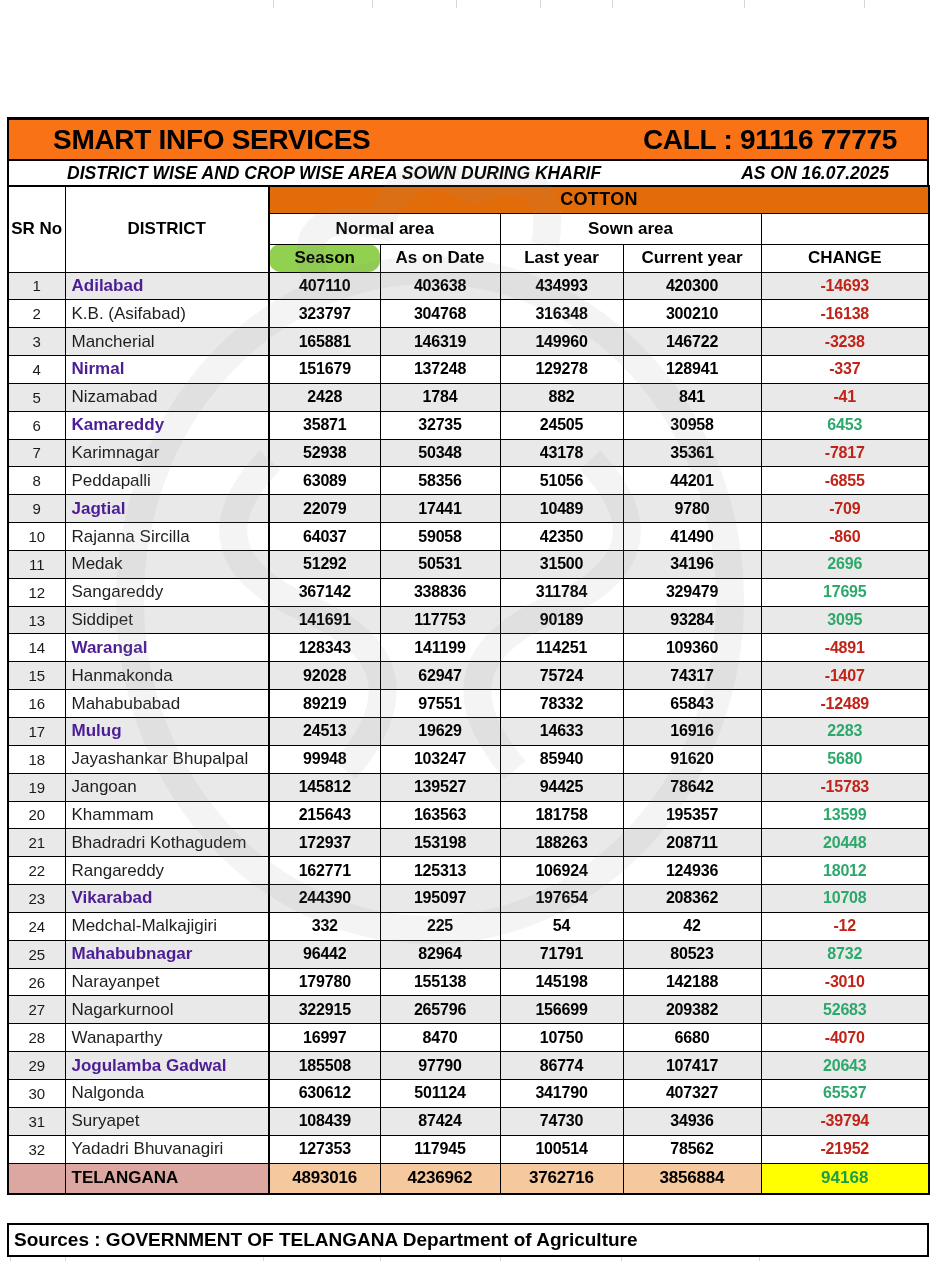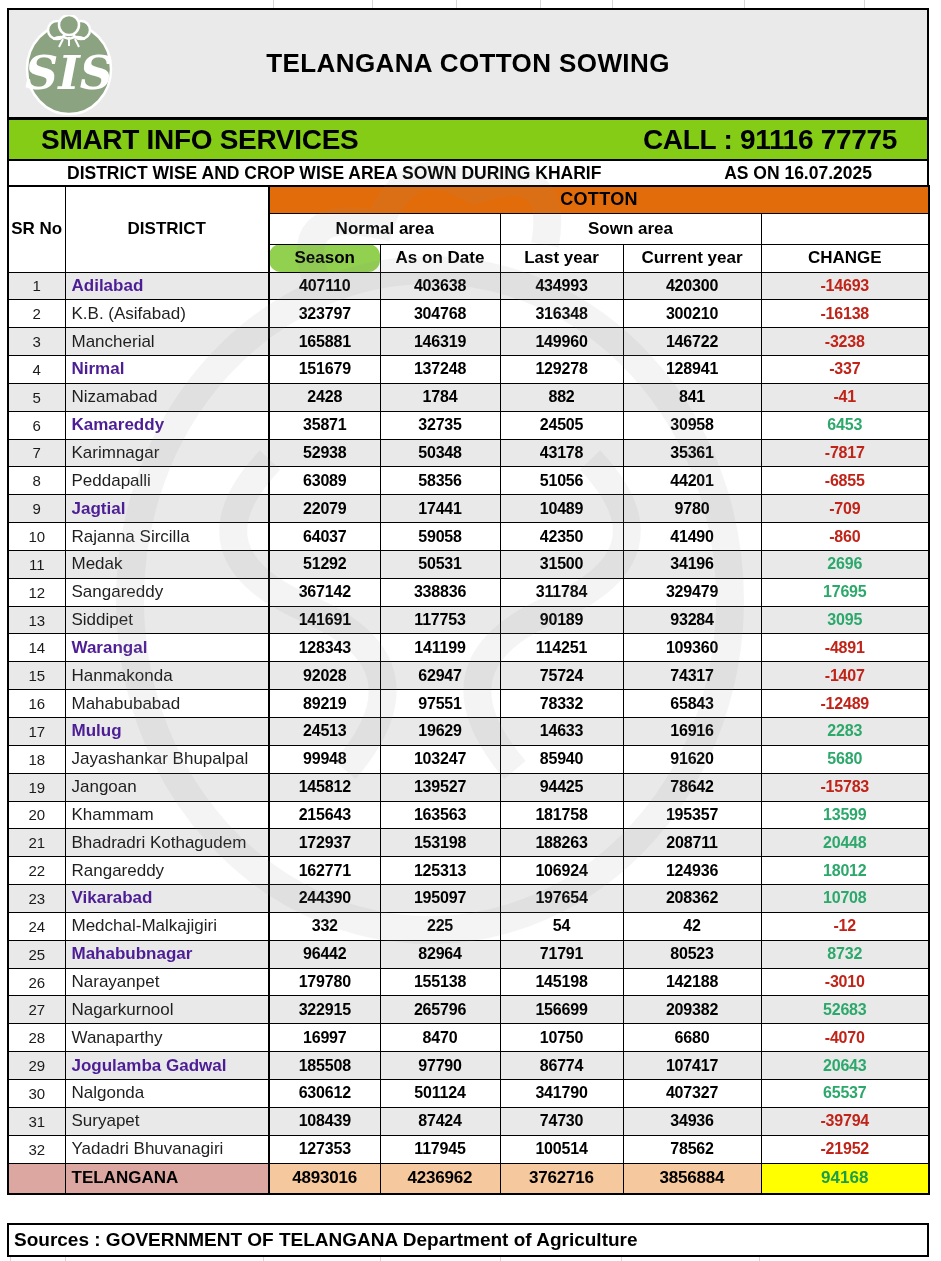--- a/index.html
+++ b/index.html
@@ -19,29 +19,29 @@
   }
   .banner-title {
     position:absolute; left:0; right:0; top:0; bottom:0;
     display:flex; align-items:center; justify-content:center;
     font-size:26px; font-weight:700; letter-spacing:.4px;
   }
   .logo { position:absolute; left:14px; top:5px; width:92px; height:101px; }
 
   .info-row {
     position:absolute; left:7px; top:117px; width:922px; height:44px;
-    background:#84cc16; border:2px solid #000; border-top-width:3px;
+    background:#f97316; border:2px solid #000; border-top-width:3px;
     display:flex; align-items:center; justify-content:space-between;
-    padding:0 30px 0 32px; font-size:28px; font-weight:700; letter-spacing:-.3px;
+    padding:0 30px 0 44px; font-size:28px; font-weight:700; letter-spacing:-.3px;
   }
   .subtitle-row {
     position:absolute; left:7px; top:159px; width:922px; height:28px;
     background:#fff; border:2px solid #000;
     display:flex; align-items:center; justify-content:space-between;
-    padding:0 55px 0 58px; font-size:17.5px; font-weight:700;
+    padding:0 38px 0 58px; font-size:17.5px; font-weight:700;font-style:italic;
   }
 
   .table-wrap { position:absolute; left:7px; top:185px; width:922px; }
   table { border-collapse:collapse; table-layout:fixed; width:921px; border:2px solid #000; }
   th, td {
     border:1.5px solid #000; padding:0; text-align:center; vertical-align:middle;
     white-space:nowrap; overflow:hidden;
   }
   thead th { font-weight:700; font-size:17px; background:#fff; }
   thead tr:nth-child(1) th { height:27px; }
@@ -90,34 +90,20 @@
   <div class="ticks-top">
     <span class="tick" style="left:273px"></span>
       <span class="tick" style="left:372px"></span>
     <span class="tick" style="left:456px"></span>
       <span class="tick" style="left:540px"></span>
     <span class="tick" style="left:612px"></span>
       <span class="tick" style="left:744px"></span>
     <span class="tick" style="left:864px"></span>
   </div>
 
-  <div class="banner">
-    <svg class="logo" viewBox="0 0 92 101">
-      <ellipse cx="46" cy="54" rx="42" ry="45" fill="var(--logo-green)" stroke="#ffffff" stroke-width="2.5"></ellipse>
-      <g fill="var(--logo-green)" stroke="#ffffff" stroke-width="2.5">
-        <circle cx="34" cy="15" r="9"></circle>
-        <circle cx="58" cy="15" r="9"></circle>
-        <circle cx="46" cy="10" r="10"></circle>
-        <path d="M30 24 Q38 20 46 24 Q54 20 62 24" fill="none"></path>
-        <path d="M40 24 L36 32 M52 24 L56 32 M46 22 L46 31" fill="none" stroke-width="2"></path>
-      </g>
-      <text x="46" y="74" text-anchor="middle" font-family="DejaVu Serif, serif" font-style="italic" font-weight="700" font-size="46" fill="#ffffff">SIS</text>
-    </svg>
-    <div class="banner-title">TELANGANA COTTON SOWING</div>
-  </div>
 
   <div class="info-row">
     <span>SMART INFO SERVICES</span>
     <span>CALL : 91116 77775</span>
   </div>
 
   <div class="subtitle-row">
     <span>DISTRICT WISE AND CROP WISE AREA SOWN DURING KHARIF</span>
     <span>AS ON 16.07.2025</span>
   </div>

